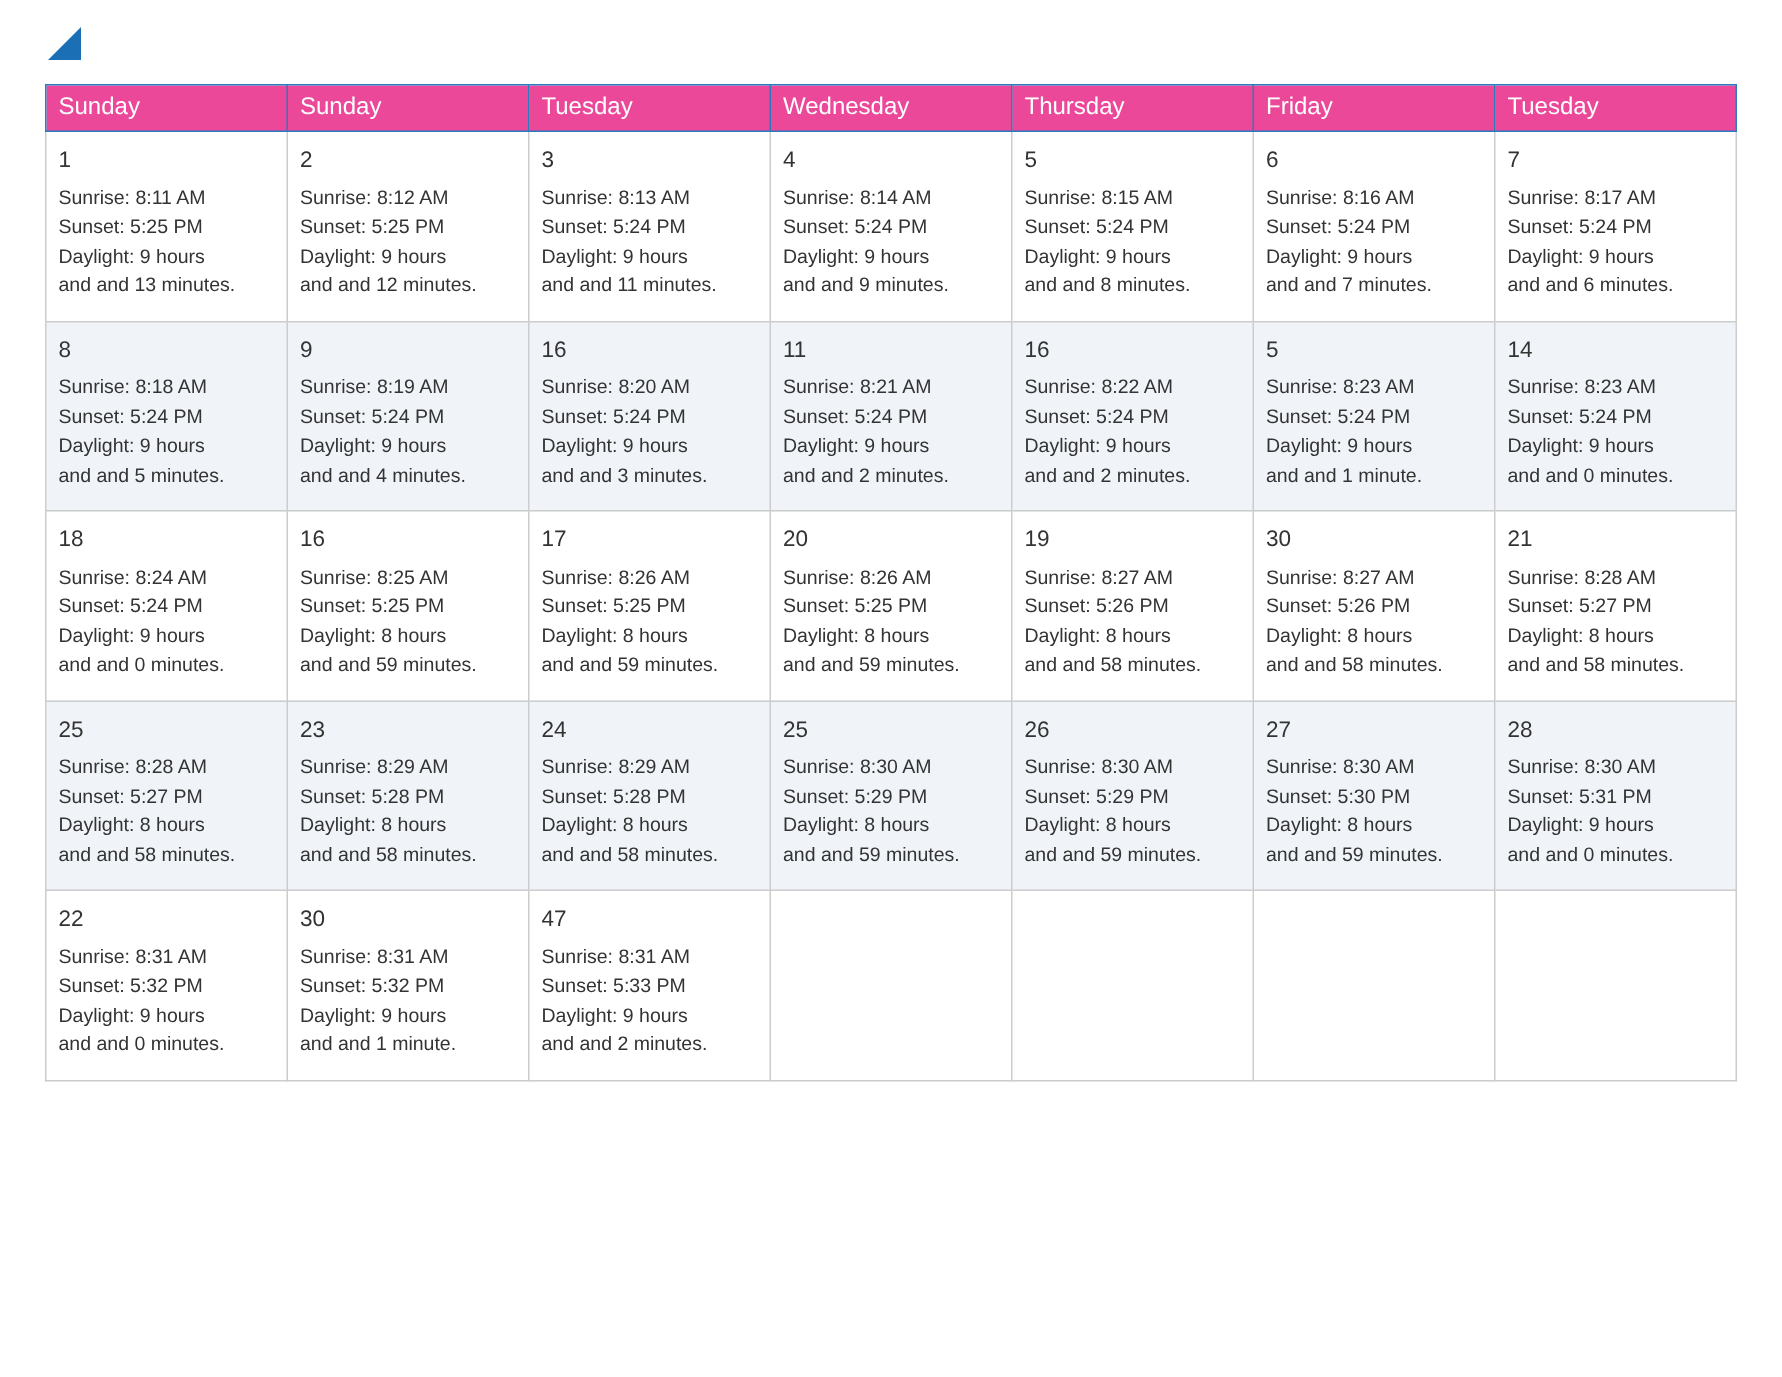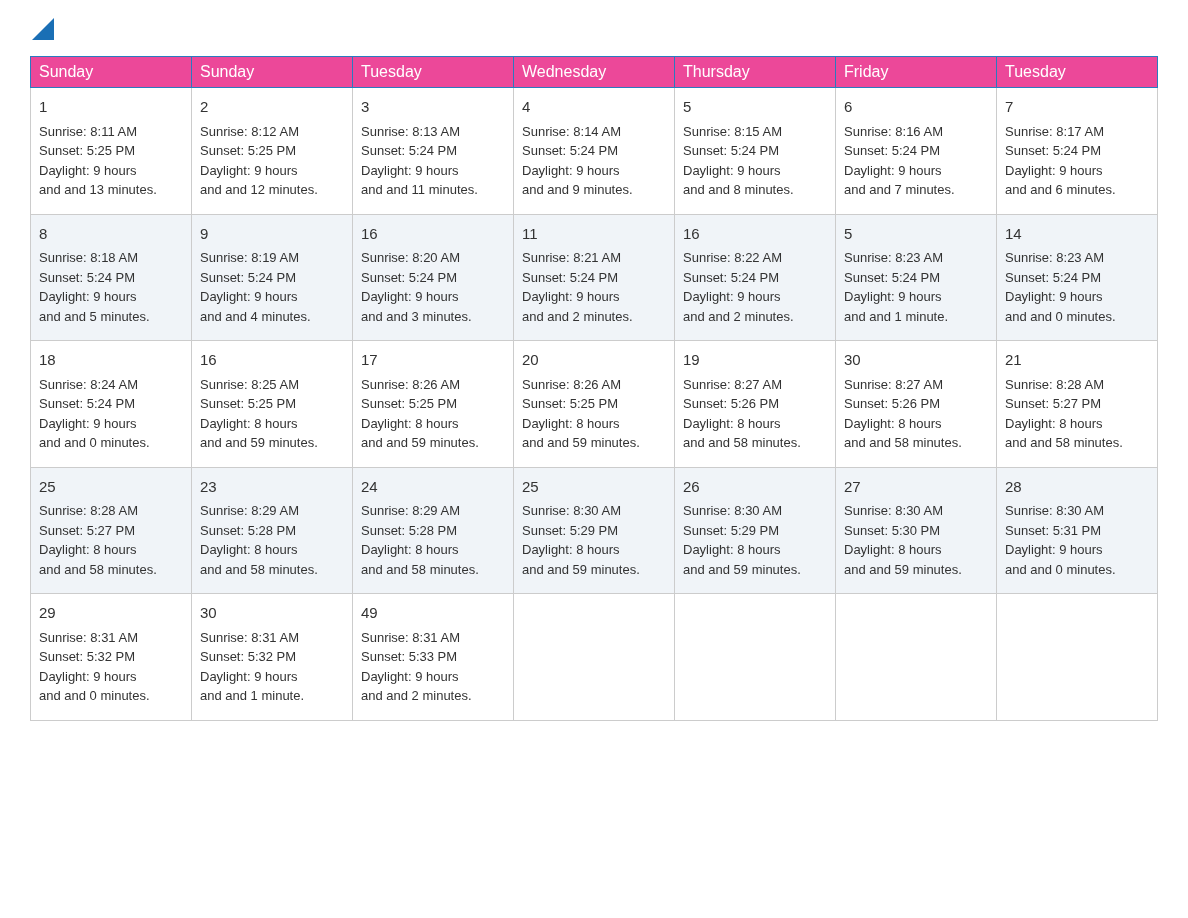--- a/index.html
+++ b/index.html
@@ -181,25 +181,25 @@
         <td><span class="day-number">25</span>
 <span class="day-info">Sunrise: 8:30 AM<br>Sunset: 5:29 PM<br>Daylight: 8 hours<br>and and 59 minutes.</span></td>
         <td><span class="day-number">26</span>
 <span class="day-info">Sunrise: 8:30 AM<br>Sunset: 5:29 PM<br>Daylight: 8 hours<br>and and 59 minutes.</span></td>
         <td><span class="day-number">27</span>
 <span class="day-info">Sunrise: 8:30 AM<br>Sunset: 5:30 PM<br>Daylight: 8 hours<br>and and 59 minutes.</span></td>
         <td><span class="day-number">28</span>
 <span class="day-info">Sunrise: 8:30 AM<br>Sunset: 5:31 PM<br>Daylight: 9 hours<br>and and 0 minutes.</span></td>
       </tr>
       <tr>
-        <td><span class="day-number">29</span>
+        <td><span class="day-number">22</span>
 <span class="day-info">Sunrise: 8:31 AM<br>Sunset: 5:32 PM<br>Daylight: 9 hours<br>and and 0 minutes.</span></td>
         <td><span class="day-number">30</span>
 <span class="day-info">Sunrise: 8:31 AM<br>Sunset: 5:32 PM<br>Daylight: 9 hours<br>and and 1 minute.</span></td>
-        <td><span class="day-number">49</span>
+        <td><span class="day-number">47</span>
 <span class="day-info">Sunrise: 8:31 AM<br>Sunset: 5:33 PM<br>Daylight: 9 hours<br>and and 2 minutes.</span></td>
         <td class="empty"></td>
         <td class="empty"></td>
         <td class="empty"></td>
         <td class="empty"></td>
       </tr>
     </tbody>
 </table>
 
 </body></html>

